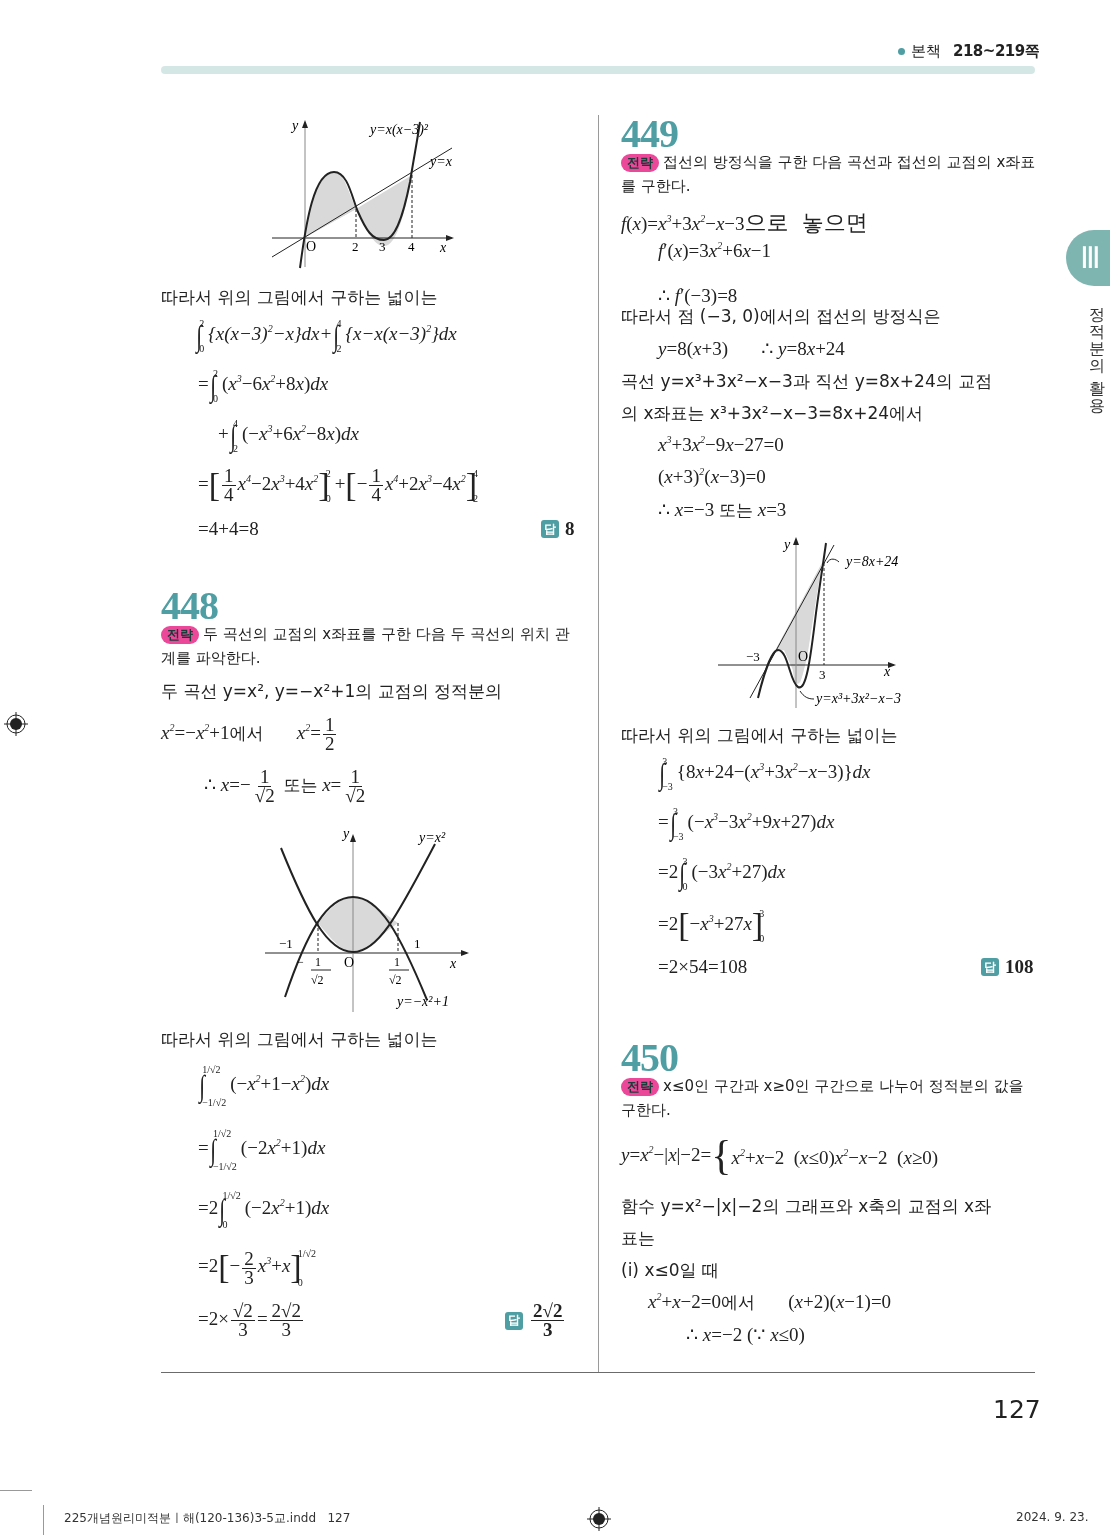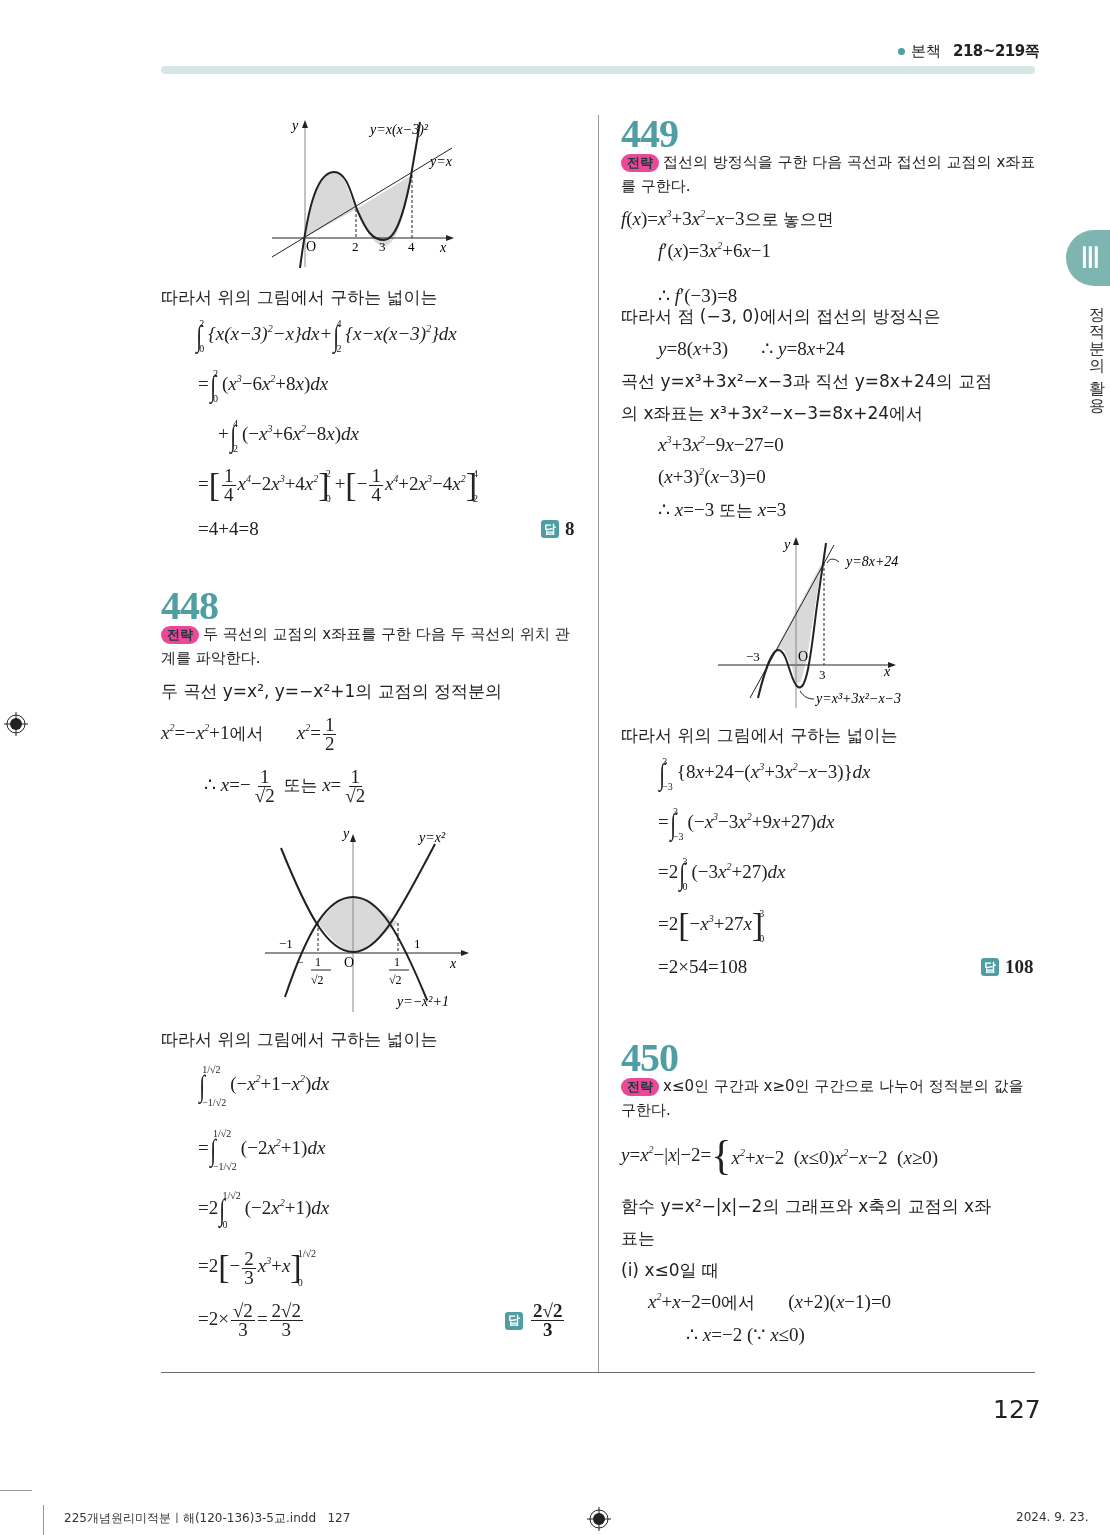--- a/index.html
+++ b/index.html
@@ -227,21 +227,21 @@
       <span>3</span>
     </span>
 </div>
 
 <div class="prob-num" style="left:621px;top:110px">449</div>
 <div class="strategy" style="left:621px;top:150px">
   <span class="badge">전략</span><span>접선의 방정식을 구한 다음 곡선과 접선의 교점의 x좌표를 구한다.</span>
 </div>
 
 <div class="mathline m" style="left:621px;top:208px">
-  f<span class="r">(</span>x<span class="r">)=</span>x<sup>3</sup><span class="r">+3</span>x<sup>2</sup><span class="r">−</span>x<span class="r">−3</span><span style="font-family:Liberation Serif, serif;font-style:normal;font-size:17px">으로 놓으면</span>
+  f<span class="r">(</span>x<span class="r">)=</span>x<sup>3</sup><span class="r">+3</span>x<sup>2</sup><span class="r">−</span>x<span class="r">−3</span><span style="font-family:Liberation Mono, monospace;font-style:normal;font-size:22px">으로 놓으면</span>
 </div>
 <div class="mathline m" style="left:658px;top:240px">
   f<span class="r">′(</span>x<span class="r">)=3</span>x<sup>2</sup><span class="r">+6</span>x<span class="r">−1</span>
 </div>
 <div class="mathline m" style="left:658px;top:284px">
   <span class="r">∴ </span>f<span class="r">′(−3)=8</span>
 </div>
 <div class="text" style="left:621px;top:305px">따라서 점 (−3, 0)에서의 접선의 방정식은</div>
 <div class="mathline m" style="left:658px;top:337px">
   y<span class="r">=8(</span>x<span class="r">+3)</span>&nbsp;&nbsp;&nbsp;&nbsp;&nbsp;&nbsp;&nbsp;<span class="r">∴ </span>y<span class="r">=8</span>x<span class="r">+24</span>

